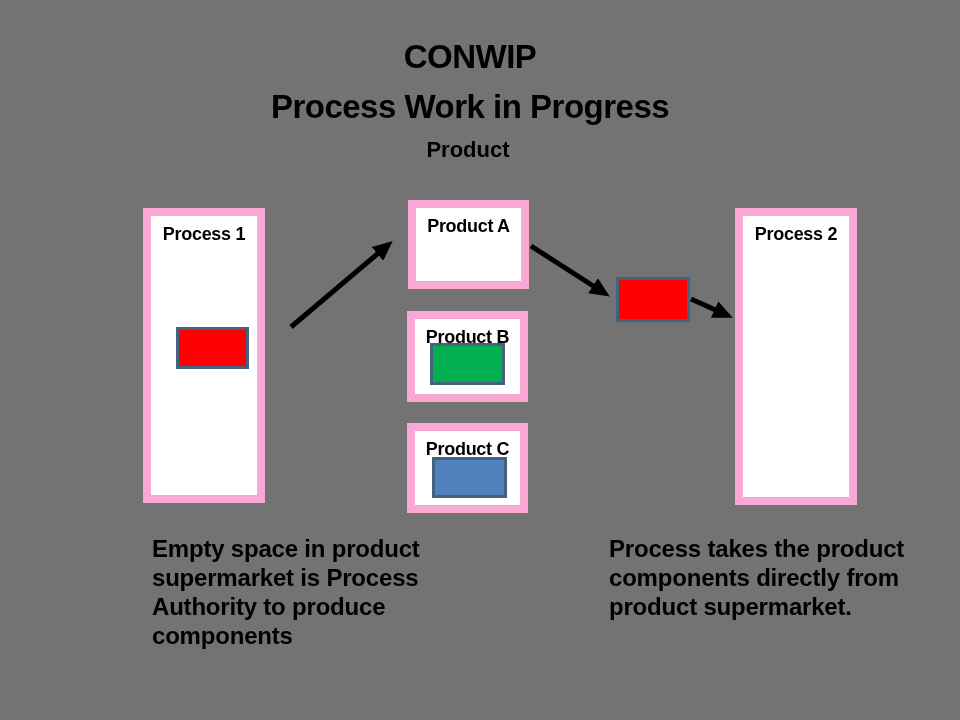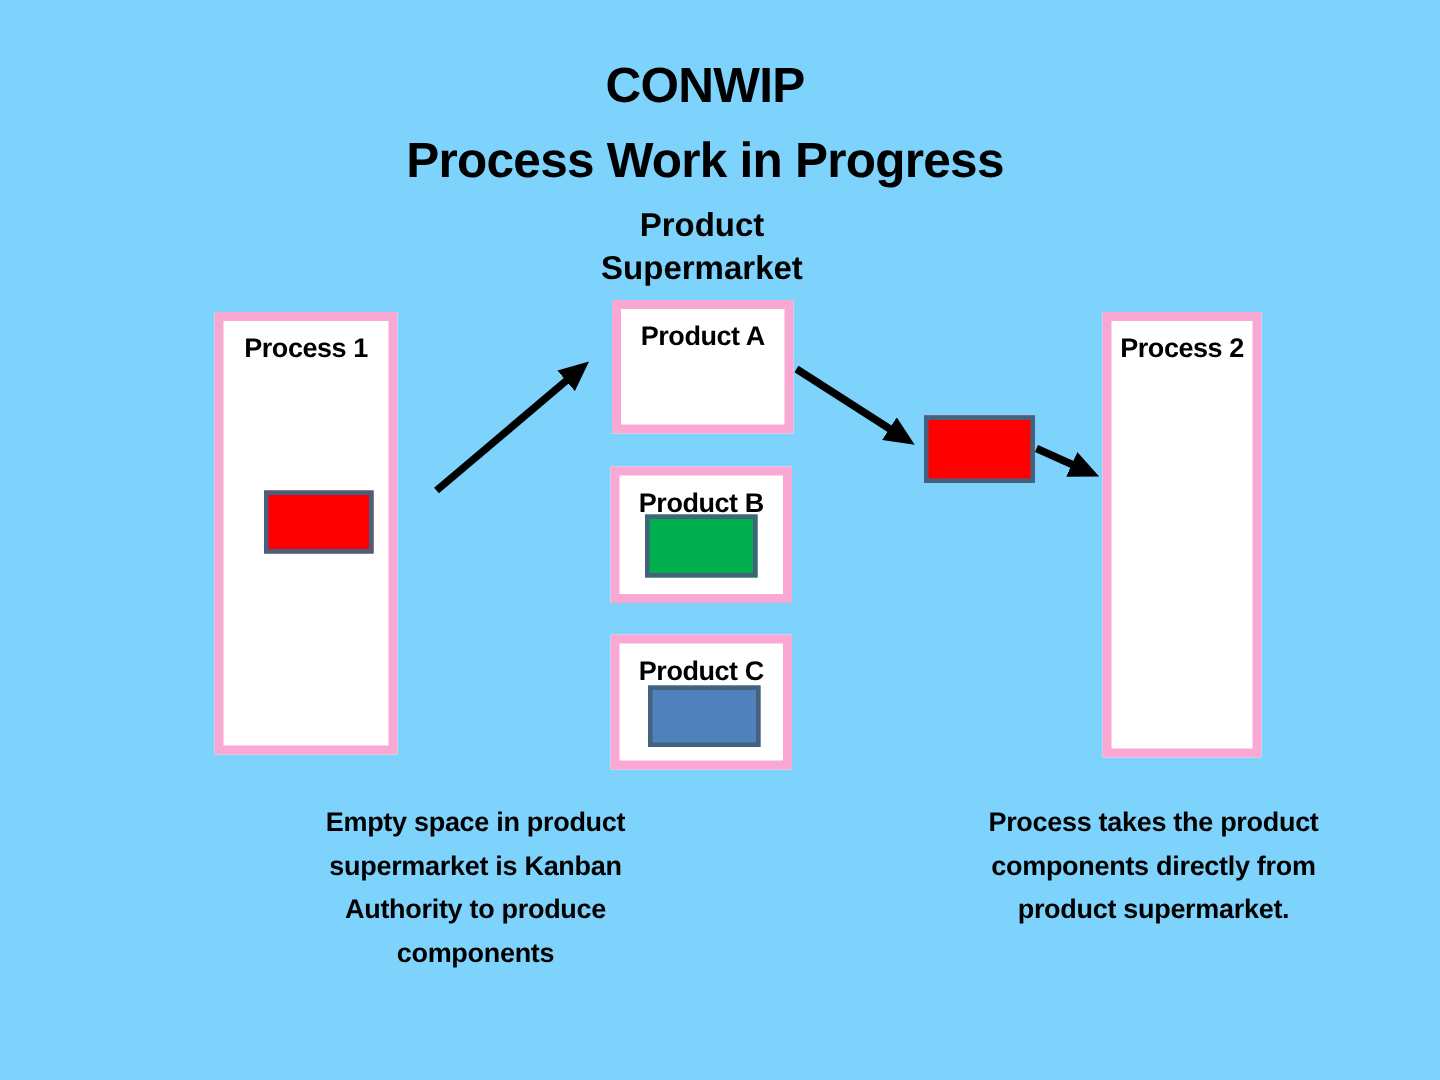--- a/index.html
+++ b/index.html
@@ -1,68 +1,67 @@
 <!DOCTYPE html>
 <html><head>
 <meta charset="utf-8">
 <style>
   * { margin:0; padding:0; box-sizing:border-box; }
   html,body { background:#ffffff; }
   body { font-family:"Liberation Sans", sans-serif; }
   .canvas {
     position:relative; width:960px; height:720px;
-    background:#7dd3fc; overflow:hidden;
+    background:#737373; overflow:hidden;
     font-weight:bold; color:#000;
   }
   .title {
     position:absolute; top:32px; left:0; width:940px;
     text-align:center; font-size:33px; line-height:50px; letter-spacing:-0.5px;
   }
   .sm-label {
     position:absolute; top:135px; left:348px; width:240px;
     text-align:center; font-size:22px; line-height:29px;
   }
   .box {
-    position:absolute; border:6px solid #f9a8d4; background:#fff;
+    position:absolute; border:8px solid #f9a8d4; background:#fff;
     text-align:center; font-size:18px;
   }
   .box-label { padding-top:8px; letter-spacing:-0.3px; }
   .p1 { left:143px; top:208px; width:122px; height:295px; }
-  .p2 { left:735px; top:208px; width:106px; height:297px; }
+  .p2 { left:735px; top:208px; width:122px; height:297px; }
   .pa { left:408px; top:200px; width:121px; height:89px; }
   .pb { left:407px; top:311px; width:121px; height:91px; }
   .pc { left:407px; top:423px; width:121px; height:90px; }
   .token { position:absolute; border:3px solid #44627E; }
   .tok-p1       { left:176px; top:327px; width:73px; height:42px; }
   .tok-b        { left:430px; top:343px; width:75px; height:42px; }
   .tok-c        { left:432px; top:457px; width:75px; height:41px; }
   .tok-transfer { left:616px; top:277px; width:74px; height:45px; }
   .arrows { position:absolute; left:0; top:0; width:960px; height:720px; pointer-events:none; }
   .arrows line { stroke:#000; stroke-width:5; }
   .arrows marker path { fill:#000; }
   .note {
-    position:absolute; text-align:center; font-size:18px; line-height:29px;
+    position:absolute; font-size:24px; line-height:29px;
     letter-spacing:-0.2px;
   }
   .note-left  { left:152px; top:534px; width:330px; }
   .note-right { left:609px; top:534px; width:320px; }
 </style>
 </head>
 <body>
 
 <div class="canvas">
 
   <div class="title">
     <div>CONWIP</div>
     <div>Process Work in Progress</div>
   </div>
 
   <div class="sm-label">
     <div>Product</div>
-    <div>Supermarket</div>
   </div>
 
   <div class="box p1">
     <div class="box-label">Process 1</div>
   </div>
   <div class="token tok-p1" style="background: rgb(255, 0, 0); border-color: rgb(68, 98, 126);"></div>
 
   <div class="box pa">
     <div class="box-label">Product A</div>
   </div>
@@ -89,21 +88,21 @@
         <path d="M0,0 L20,9 L0,18 Z"></path>
       </marker>
     </defs>
     <line x1="291" y1="327" x2="382" y2="250" marker-end="url(#ah)" style="stroke: rgb(0, 0, 0);"></line>
     <line x1="531" y1="246" x2="598" y2="289" marker-end="url(#ah)" style="stroke: rgb(0, 0, 0);"></line>
     <line x1="691" y1="299" x2="720" y2="312" marker-end="url(#ah)" style="stroke: rgb(0, 0, 0);"></line>
   </svg>
 
   <div class="note note-left">
     <div>Empty space in product</div>
-    <div>supermarket is Kanban</div>
+    <div>supermarket is Process</div>
     <div>Authority to produce</div>
     <div>components</div>
   </div>
 
   <div class="note note-right">
     <div>Process takes the product</div>
     <div>components directly from</div>
     <div>product supermarket.</div>
   </div>
 

